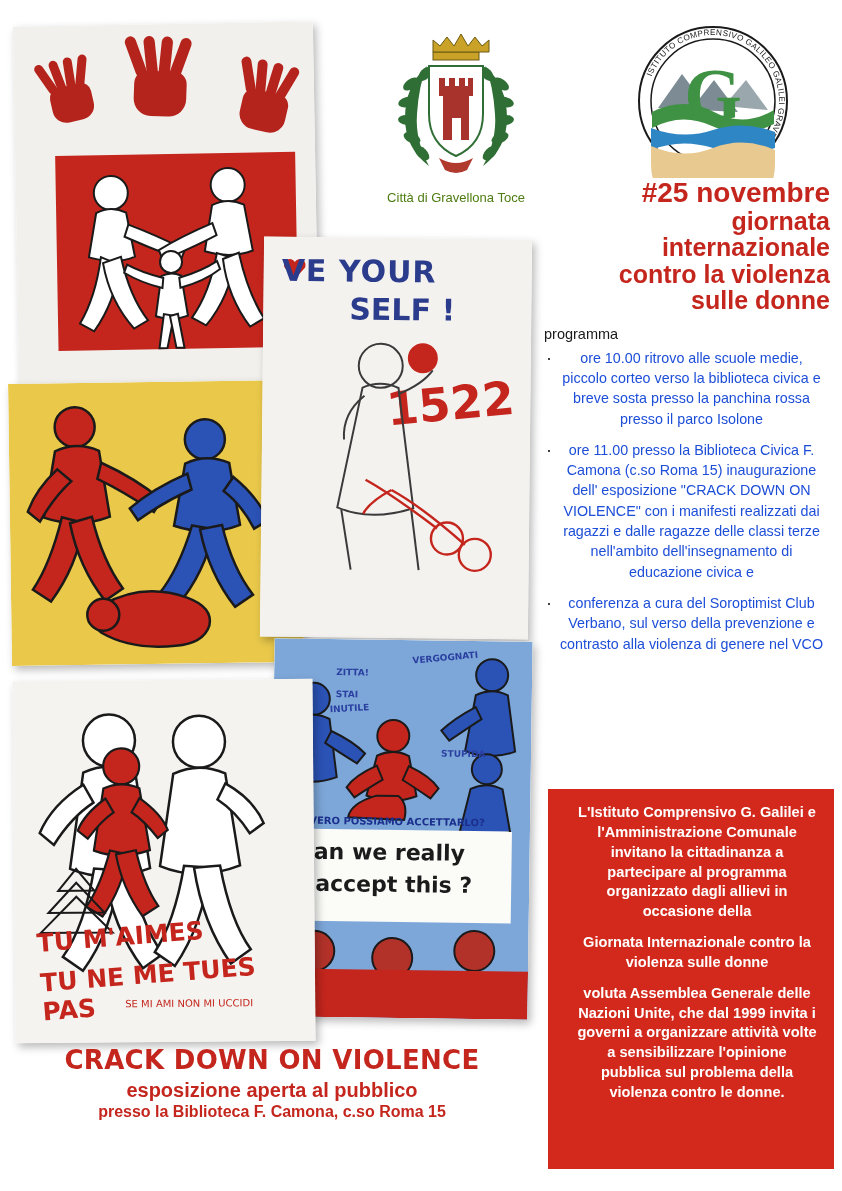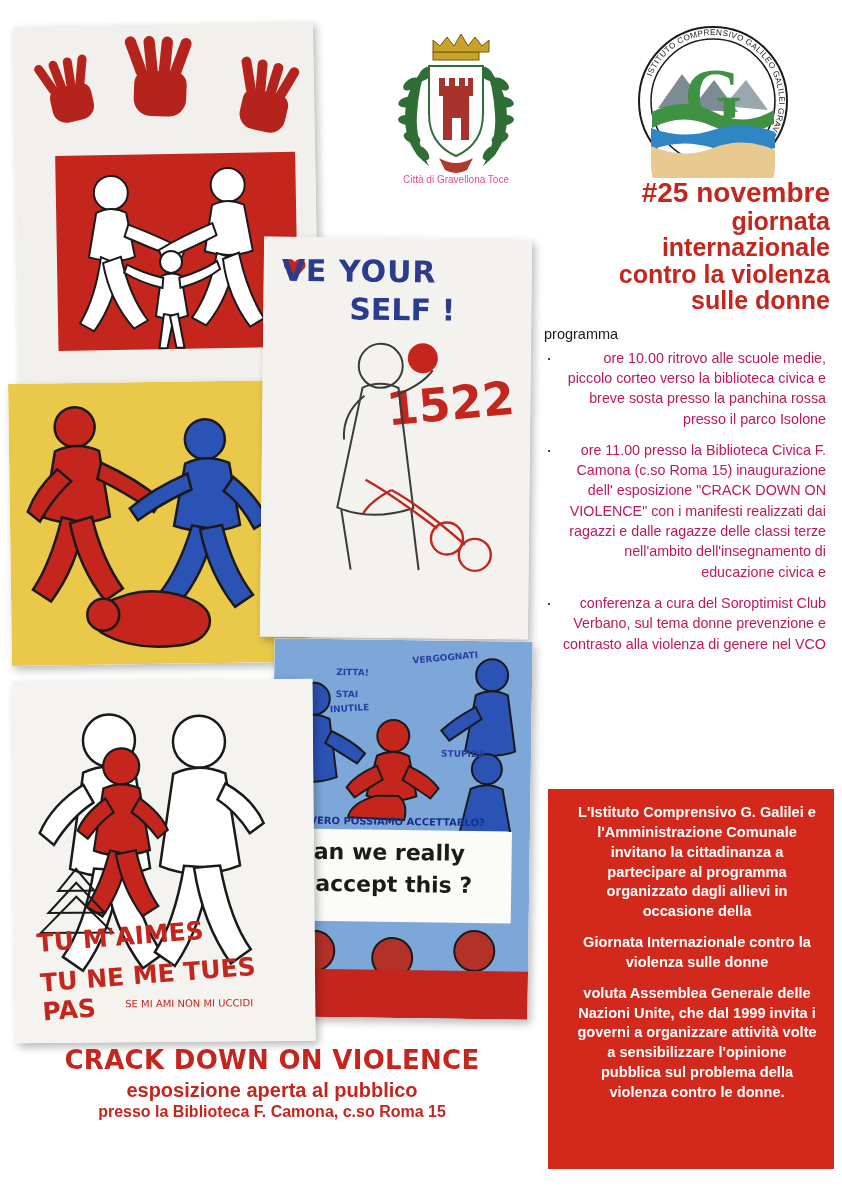--- a/index.html
+++ b/index.html
@@ -66,39 +66,39 @@
   .p5 .white { position:absolute; left:18px; top:190px; width:222px; height:92px; background:#fbfbf8; }
   .p5 .cw { position:absolute; left:26px; top:200px; font-family:"DejaVu Sans", sans-serif; font-weight:bold; font-size:22px; color:#1b1b1b;}
   .p5 .cw2{ position:absolute; left:44px; top:232px; font-family:"DejaVu Sans", sans-serif; font-weight:bold; font-size:22px; color:#1b1b1b;}
   .p5 .lbl { position:absolute; font-family:"DejaVu Sans", sans-serif; font-size:9px; color:#2a3fa0; font-weight:bold;}
 
   
   .crest-wrap {
     position: absolute; left: 370px; top: 22px; width: 172px; text-align:center;
   }
   .crest { width: 150px; height: 152px; margin: 0 auto; position: relative; }
-  .crest-caption { font-size: 10px; color:#ec4899; margin-top:0; }
+  .crest-caption { font-size: 13px; color:#4d7c0f; margin-top:16px; }
 
   
   .logo-wrap { position:absolute; left: 628px; top: 16px; width: 170px; height: 162px; }
 
   
   .right { position: absolute; left: 540px; top: 178px; width: 290px; }
   .headline { color:#c4261d; font-weight:bold; text-align:right; line-height:1.06; }
   .headline .l1 { font-size: 28px; }
   .headline .l2 { font-size: 25px; }
   .headline .l3 { font-size: 25px; }
   .headline .l4 { font-size: 25px; }
   .headline .l5 { font-size: 25px; }
   .programma { font-size: 14.5px; color:#1a1a1a; margin: 12px 0 6px 4px; }
   ul.prog { list-style:none; margin:0; padding:0 4px 0 4px; }
   ul.prog li {
     position: relative; padding-left: 13px;
-    font-size: 14.3px; line-height: 1.42; color:#be185d; margin-bottom: 11px;
-    text-align: right;
+    font-size: 14.3px; line-height: 1.42; color:#1d4ed8; margin-bottom: 11px;
+    text-align: center;
   }
   ul.prog li:before {
     content:"·"; position:absolute; left:2px; top:-2px; font-size:18px; color:#1a1a1a;
   }
   
   .redbox-right {
     position:absolute; left:548px; top:789px; width:286px; height:380px;
     background:#d3291c; color:#ffffff; padding:14px 16px;
     text-align:center; font-weight:bold; font-size:14.6px; line-height:1.36;
   }
@@ -382,21 +382,21 @@
       <div class="l1">#25 novembre</div>
       <div class="l2">giornata</div>
       <div class="l3">internazionale</div>
       <div class="l4">contro la violenza</div>
       <div class="l5">sulle donne</div>
     </div>
     <div class="programma">programma</div>
     <ul class="prog">
       <li>ore 10.00  ritrovo alle scuole medie, piccolo corteo verso la biblioteca civica e breve sosta presso la panchina rossa presso il parco Isolone</li>
       <li>ore 11.00  presso la Biblioteca Civica F. Camona (c.so Roma 15) inaugurazione dell' esposizione "CRACK DOWN ON VIOLENCE" con i  manifesti realizzati dai ragazzi e dalle ragazze delle classi terze nell'ambito dell'insegnamento di educazione civica e</li>
-      <li>conferenza a cura del Soroptimist Club Verbano, sul tema donne prevenzione e contrasto alla violenza di genere nel VCO</li>
+      <li>conferenza a cura del Soroptimist Club Verbano, sul verso della prevenzione e contrasto alla violenza di genere nel VCO</li>
     </ul>
   </div>
 
   <div class="redbox-right">
     <p>L'Istituto Comprensivo G. Galilei e l'Amministrazione Comunale invitano la cittadinanza a partecipare al programma organizzato dagli allievi in occasione della</p>
     <p>Giornata Internazionale contro la violenza sulle donne</p>
     <p>voluta Assemblea Generale delle Nazioni Unite, che dal 1999 invita i governi a organizzare attività volte a sensibilizzare l'opinione pubblica sul problema della violenza contro le donne.</p>
   </div>
 
   <div class="bottom">

